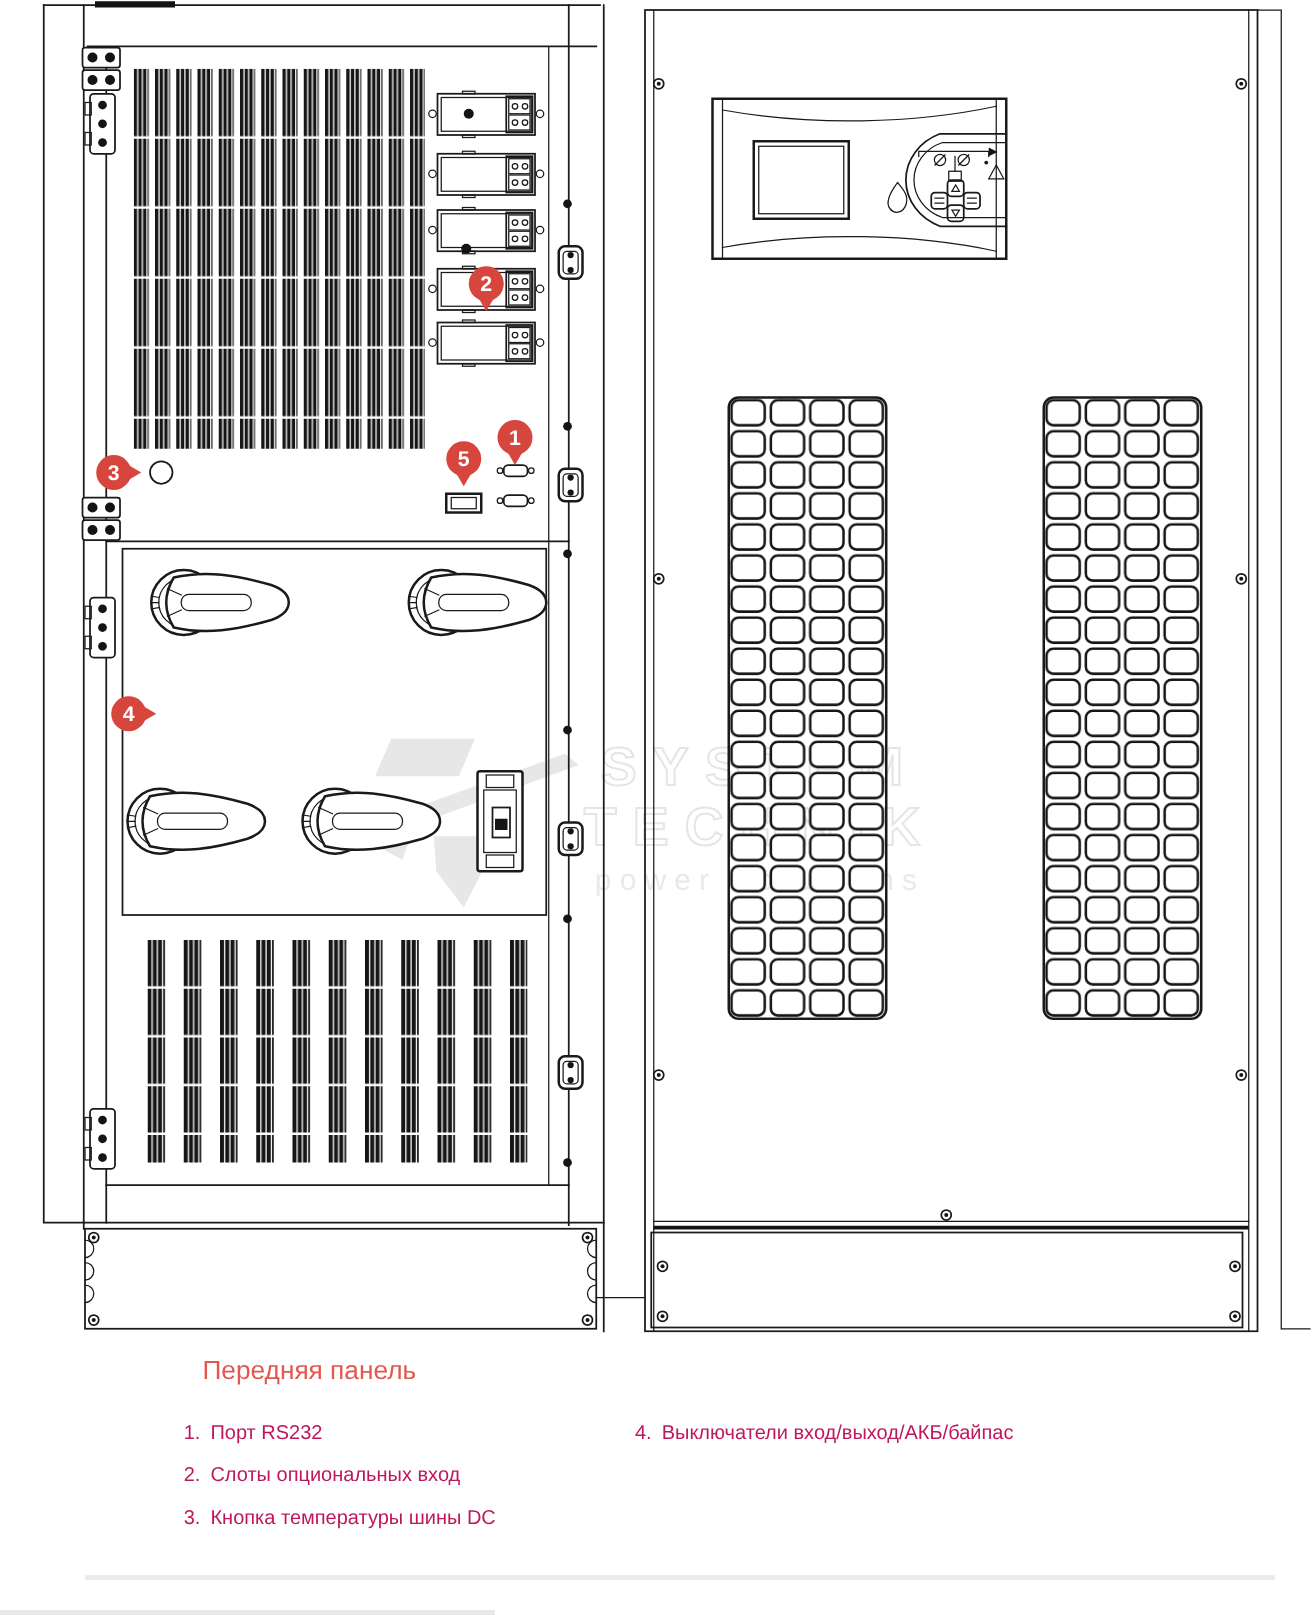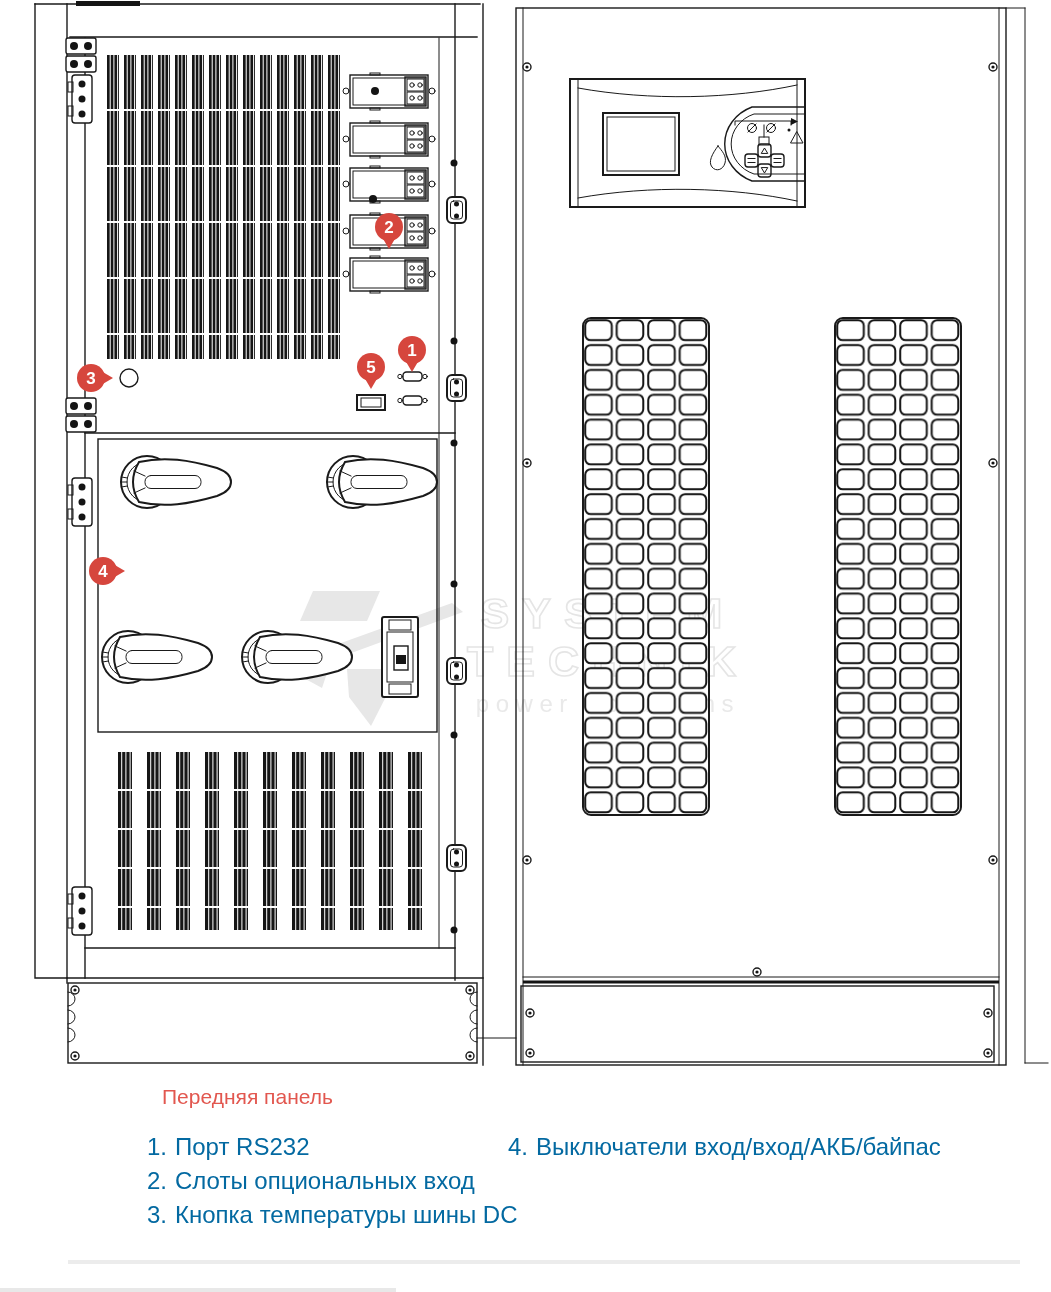--- a/index.html
+++ b/index.html
@@ -20,21 +20,21 @@
 
   
   .marker{position:absolute;width:28px;height:28px;border-radius:50%;background:#d6463d;color:#fff;
           display:flex;align-items:center;justify-content:center;font:600 17px/1 "Liberation Sans",sans-serif;z-index:4}
   .marker::after{content:"";position:absolute;width:0;height:0}
   .marker.down::after{top:24px;left:7px;border-left:7px solid transparent;border-right:7px solid transparent;border-top:12px solid #d6463d}
   .marker.right::after{left:24px;top:7px;border-top:7px solid transparent;border-bottom:7px solid transparent;border-left:12px solid #d6463d}
 
   
   .title{position:absolute;left:162px;top:1085px;font-size:21px;font-weight:300;color:#e2574f;white-space:nowrap}
-  .legend{position:absolute;font-size:24px;line-height:34px;color:#0369a1;white-space:nowrap}
+  .legend{position:absolute;font-size:16px;line-height:34px;color:#be185d;white-space:nowrap}
   .legend .num{margin-right:8px}
   .col1{left:147px;top:1130px}
   .col2{left:508px;top:1130px}
 
   .footer-divider{position:absolute;left:68px;top:1260px;width:952px;height:4px;background:#ececec}
   .page-edge-bar{position:absolute;left:0;top:1288px;width:396px;height:4px;background:#e8e8e8}
 </style>
 </head>
 <body>
 
@@ -305,19 +305,19 @@
 
 <div class="title">Передняя панель</div>
 
 <div class="legend col1">
   <div><span class="num">1.</span><span>Порт RS232</span></div>
   <div><span class="num">2.</span><span>Слоты опциональных вход</span></div>
   <div><span class="num">3.</span><span>Кнопка температуры шины DC</span></div>
 </div>
 
 <div class="legend col2">
-  <div><span class="num">4.</span><span>Выключатели вход/вход/АКБ/байпас</span></div>
+  <div><span class="num">4.</span><span>Выключатели вход/выход/АКБ/байпас</span></div>
 </div>
 
 <div class="footer-divider"></div>
 <div class="page-edge-bar"></div>
 
 </div>
 
 </body></html>

